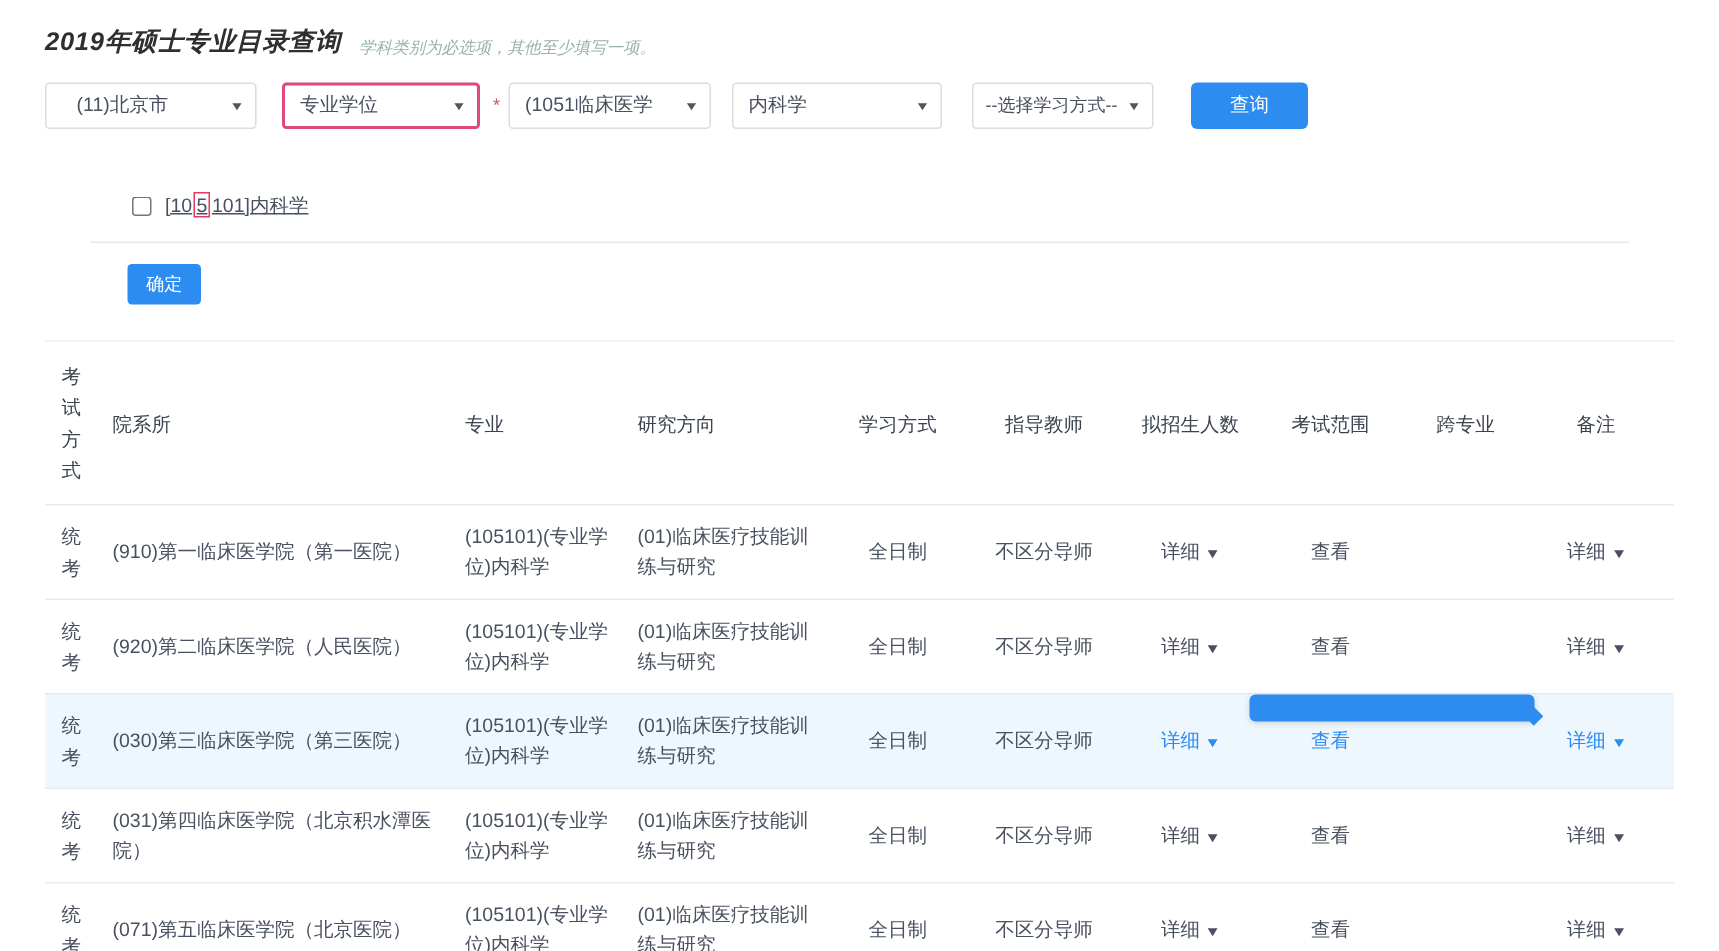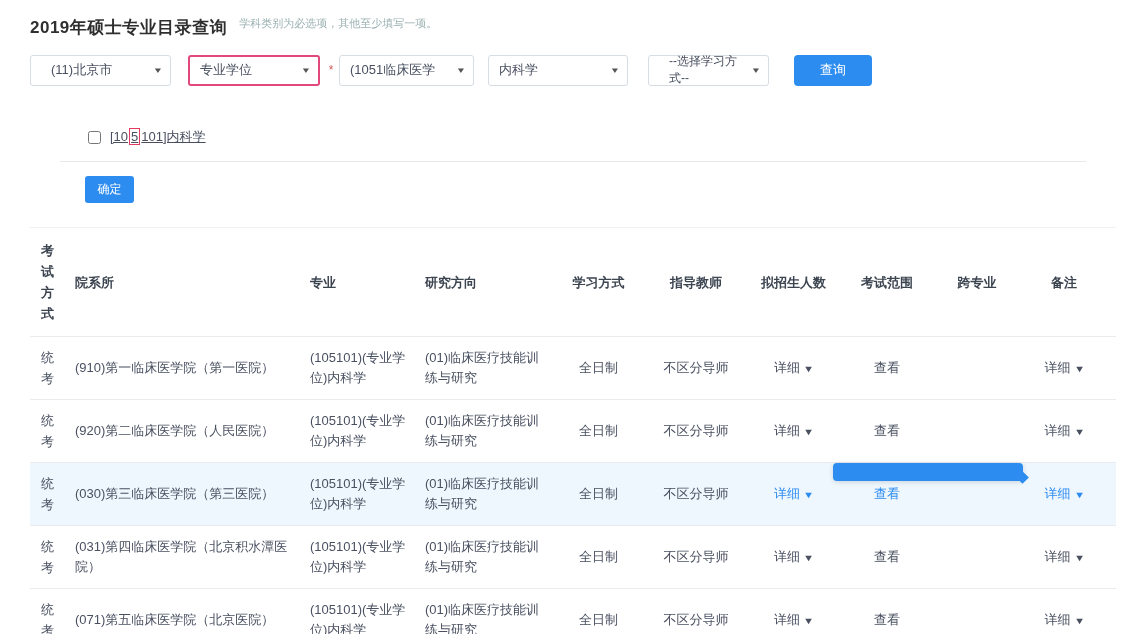--- a/index.html
+++ b/index.html
@@ -1,58 +1,58 @@
 <!DOCTYPE html>
 <html><head>
 <meta charset="utf-8">
 <style>
   * { margin: 0; padding: 0; box-sizing: border-box; }
   html, body { width: 1146px; height: 634px; overflow: hidden; background: #fff;
     font-family: "Liberation Sans", "DejaVu Sans", sans-serif; color: #495060; }
   .page { position: relative; width: 1146px; height: 634px; }
 
   
-  .title-row { padding: 16px 16px 0 30px; display: flex; align-items: flex-start; }
+  .title-row { padding: 16px 16px 0 30px; display: flex; align-items: flex-end; font-style: italic; }
   .page-title { font-size: 17px; font-weight: bold; color: #2f2f2f; letter-spacing: .5px; }
   .page-subtitle { font-size: 11px; color: #9ab0b0; margin-left: 12px; }
 
   
   .filter-row { margin: 15px 30px 0 30px; height: 32px; display: flex; align-items: center; }
   .select, .text-input {
     height: 31px; border: 1px solid #d7dde4; border-radius: 3px; background: #fff;
     font-size: 13px; color: #495060; display: flex; align-items: center;
     padding: 0 8px 0 10px; position: relative;
   }
   .select { cursor: pointer; justify-content: space-between; }
   .scaret { font-size: 8px; color: #555; margin-left: 6px; transform: scaleX(1.3); }
   .sel-province { width: 141px; padding-left: 20px; }
   .input-univ { width: 170px; margin-left: 15px; }
   .input-univ input { border: none; outline: none; width: 100%; font-size: 13px; color: #495060;
     font-family: inherit; background: transparent; }
   .sel-degree { width: 132px; margin-left: 17px; border: 2px solid #e0487e; }
   .star { color: #d05a5a; font-size: 12px; margin-left: 6px; width: 10px; text-align: center; }
   .sel-discipline { width: 135px; margin-left: 3px; }
   .sel-major { width: 140px; margin-left: 14px; }
-  .sel-study { width: 121px; margin-left: 20px; font-size: 12px; padding-left: 20px; }
+  .sel-study { width: 121px; margin-left: 20px; font-size: 12px; padding-left: 8px; }
   .btn { background: #2d8cf0; color: #fff; border: none; border-radius: 4px; cursor: pointer;
     font-family: inherit; }
   .btn-query { width: 78px; height: 31px; font-size: 13px; margin-left: 25px; }
 
   
   .selection { margin: 30px 60px 0 60px; text-decoration: underline; }
   .checkbox-row { padding: 12px 0 15px 28px; display: flex; align-items: center; font-size: 13px; }
   .checkbox-row input { width: 13px; height: 13px; margin-right: 9px; accent-color: #bbb; }
   .boxed-digit { border: 1px solid #e23b5f; padding: 0 1px; margin: 0 1px; }
   .divider { border-top: 1px solid #e8e8e8; }
   .btn-confirm { width: 49px; height: 27px; font-size: 12px; margin: 14px 0 0 25px; border-radius: 3px; }
 
   
   .table { margin: 24px 30px 0 30px; border-top: 1px solid #eef0f2; font-size: 13px; }
   .tr, .thead { display: flex; align-items: center; }
-  .thead { font-weight: bold; color: #3c4450; padding: 12px 0; }
+  .thead { font-weight: normal; color: #3c4450; padding: 12px 0; }
   .thead .td { line-height: 21px; }
   .tr { border-top: 1px solid #e9ebee; padding: 10px 0; min-height: 60px; }
   .tr.highlight { background: #eef7fe; }
   .td { line-height: 20px; }
   .c1 { width: 45px; padding-left: 11px; }
   .c2 { width: 235px; padding-right: 14px; }
   .c3 { width: 115px; padding-right: 6px; }
   .c4 { width: 126px; padding-right: 10px; }
   .c5 { width: 95px; }
   .c6 { width: 100px; }

